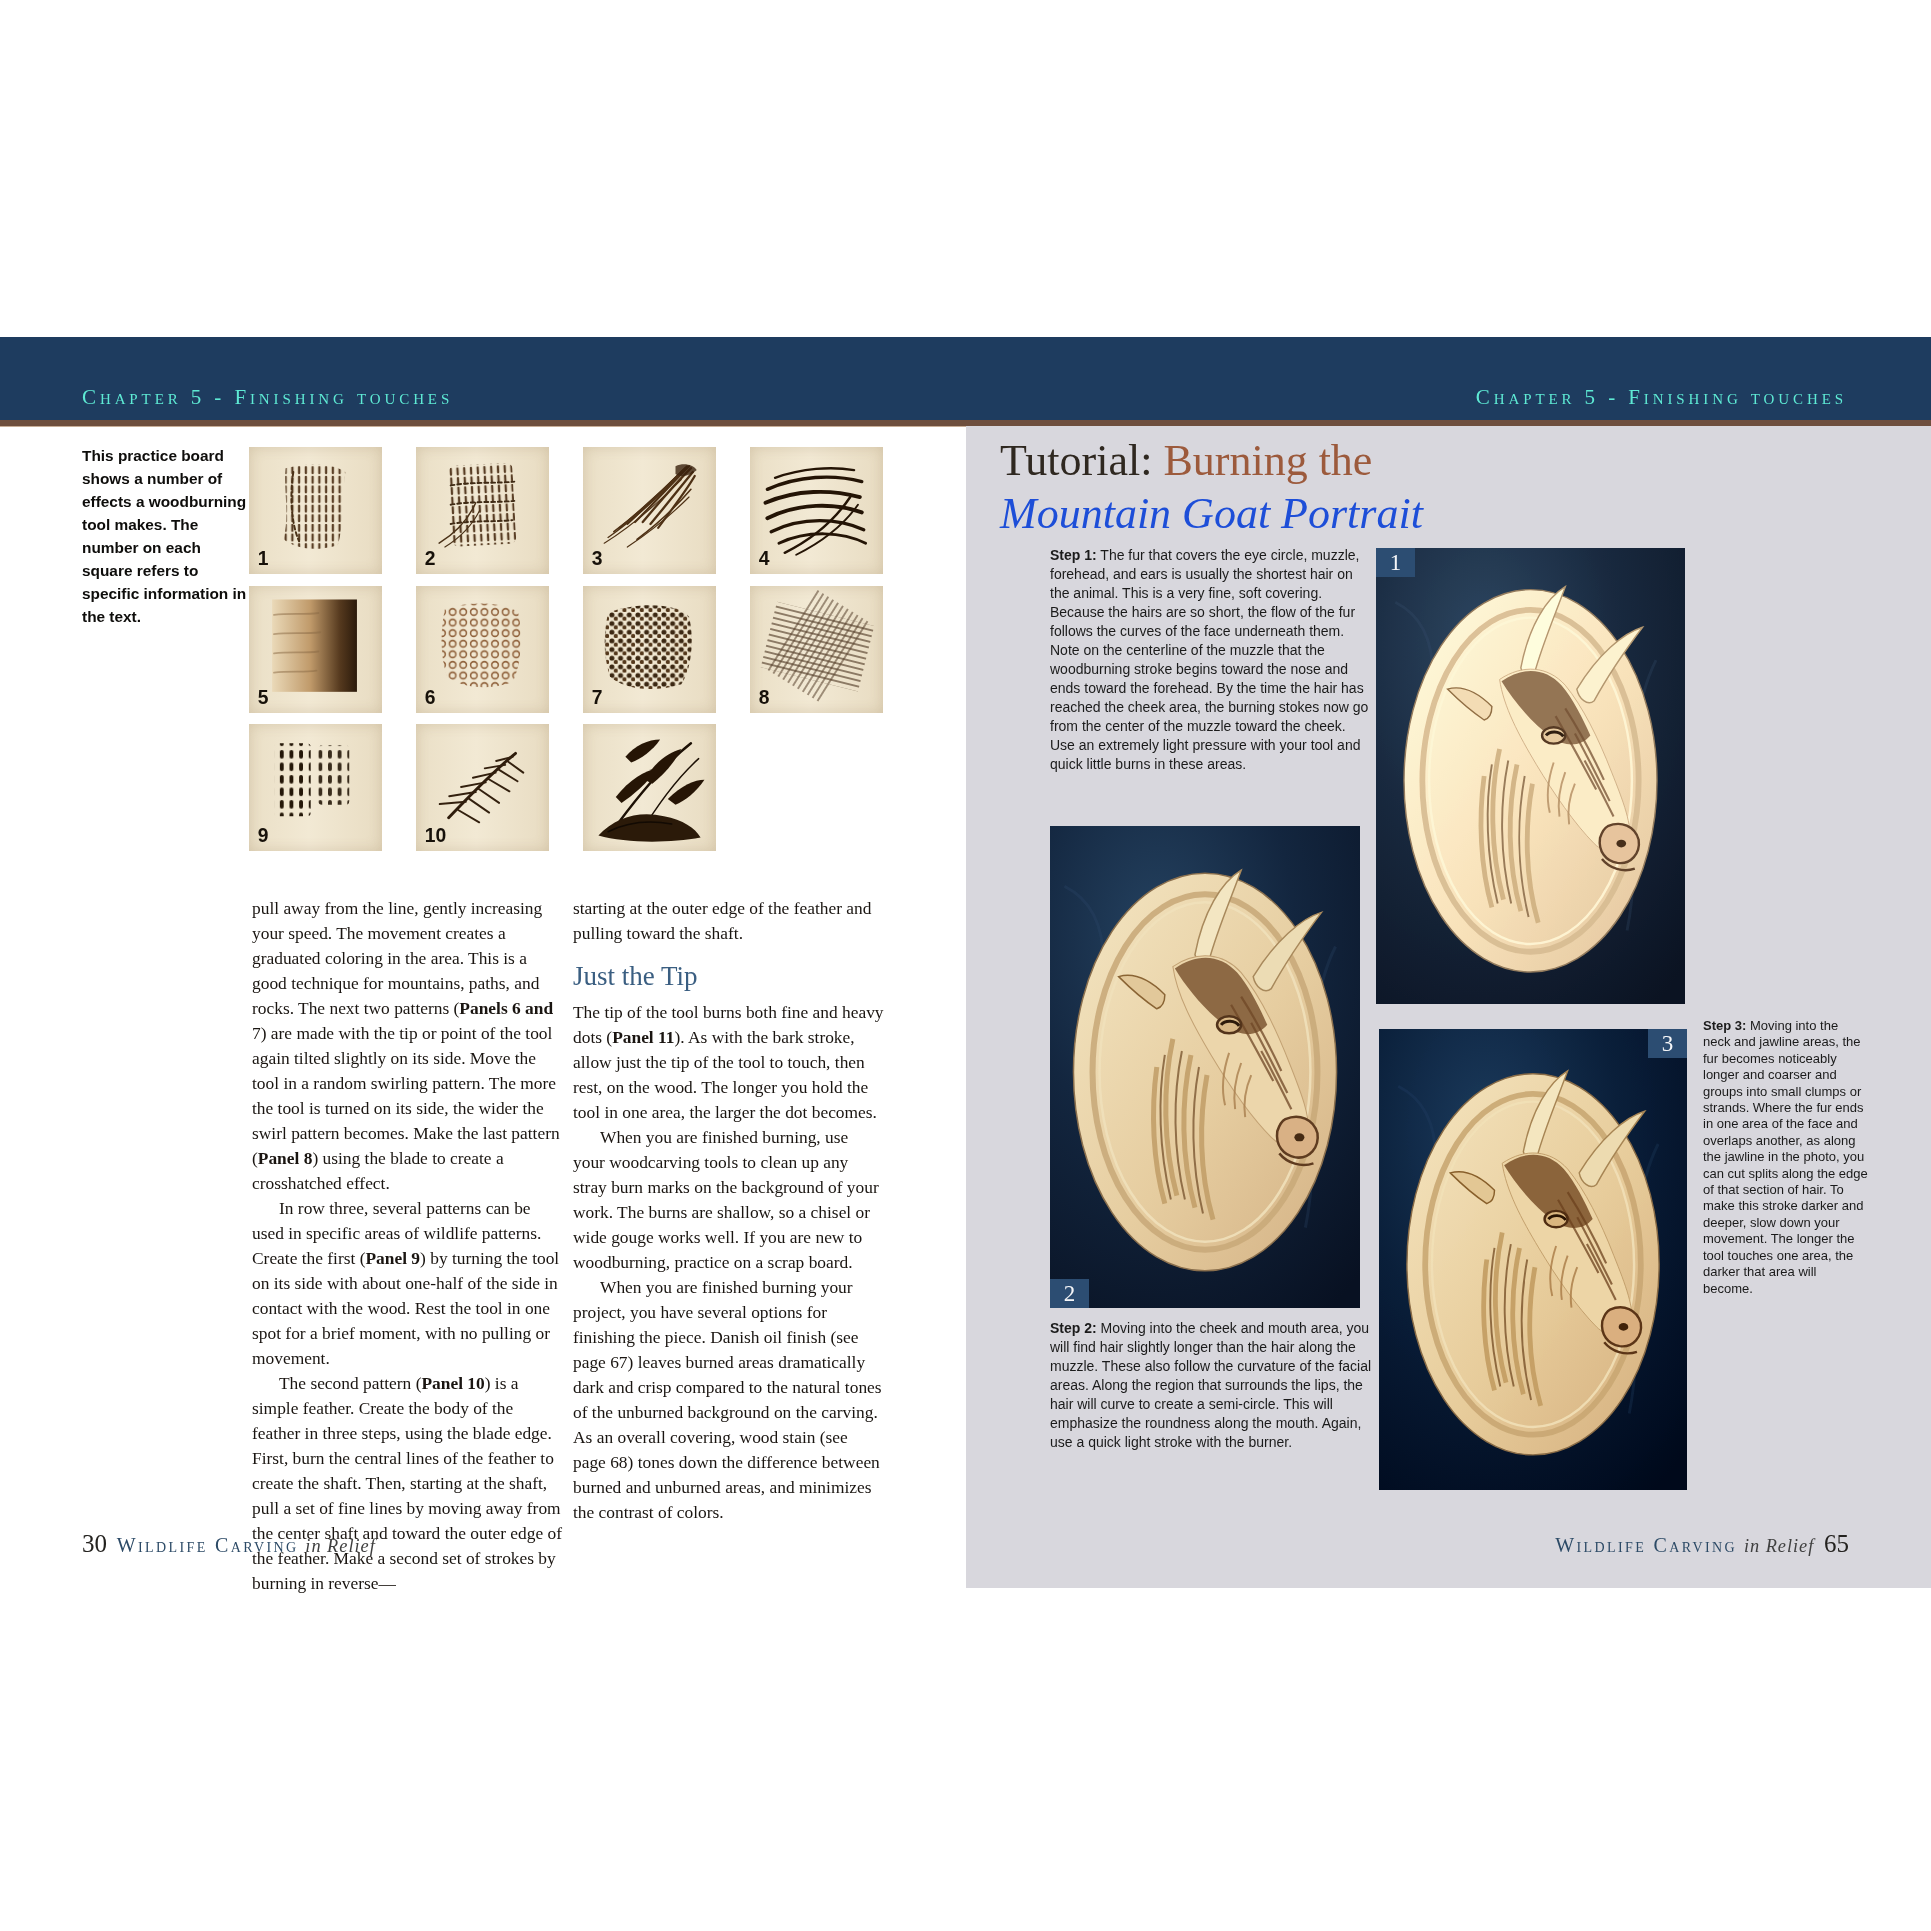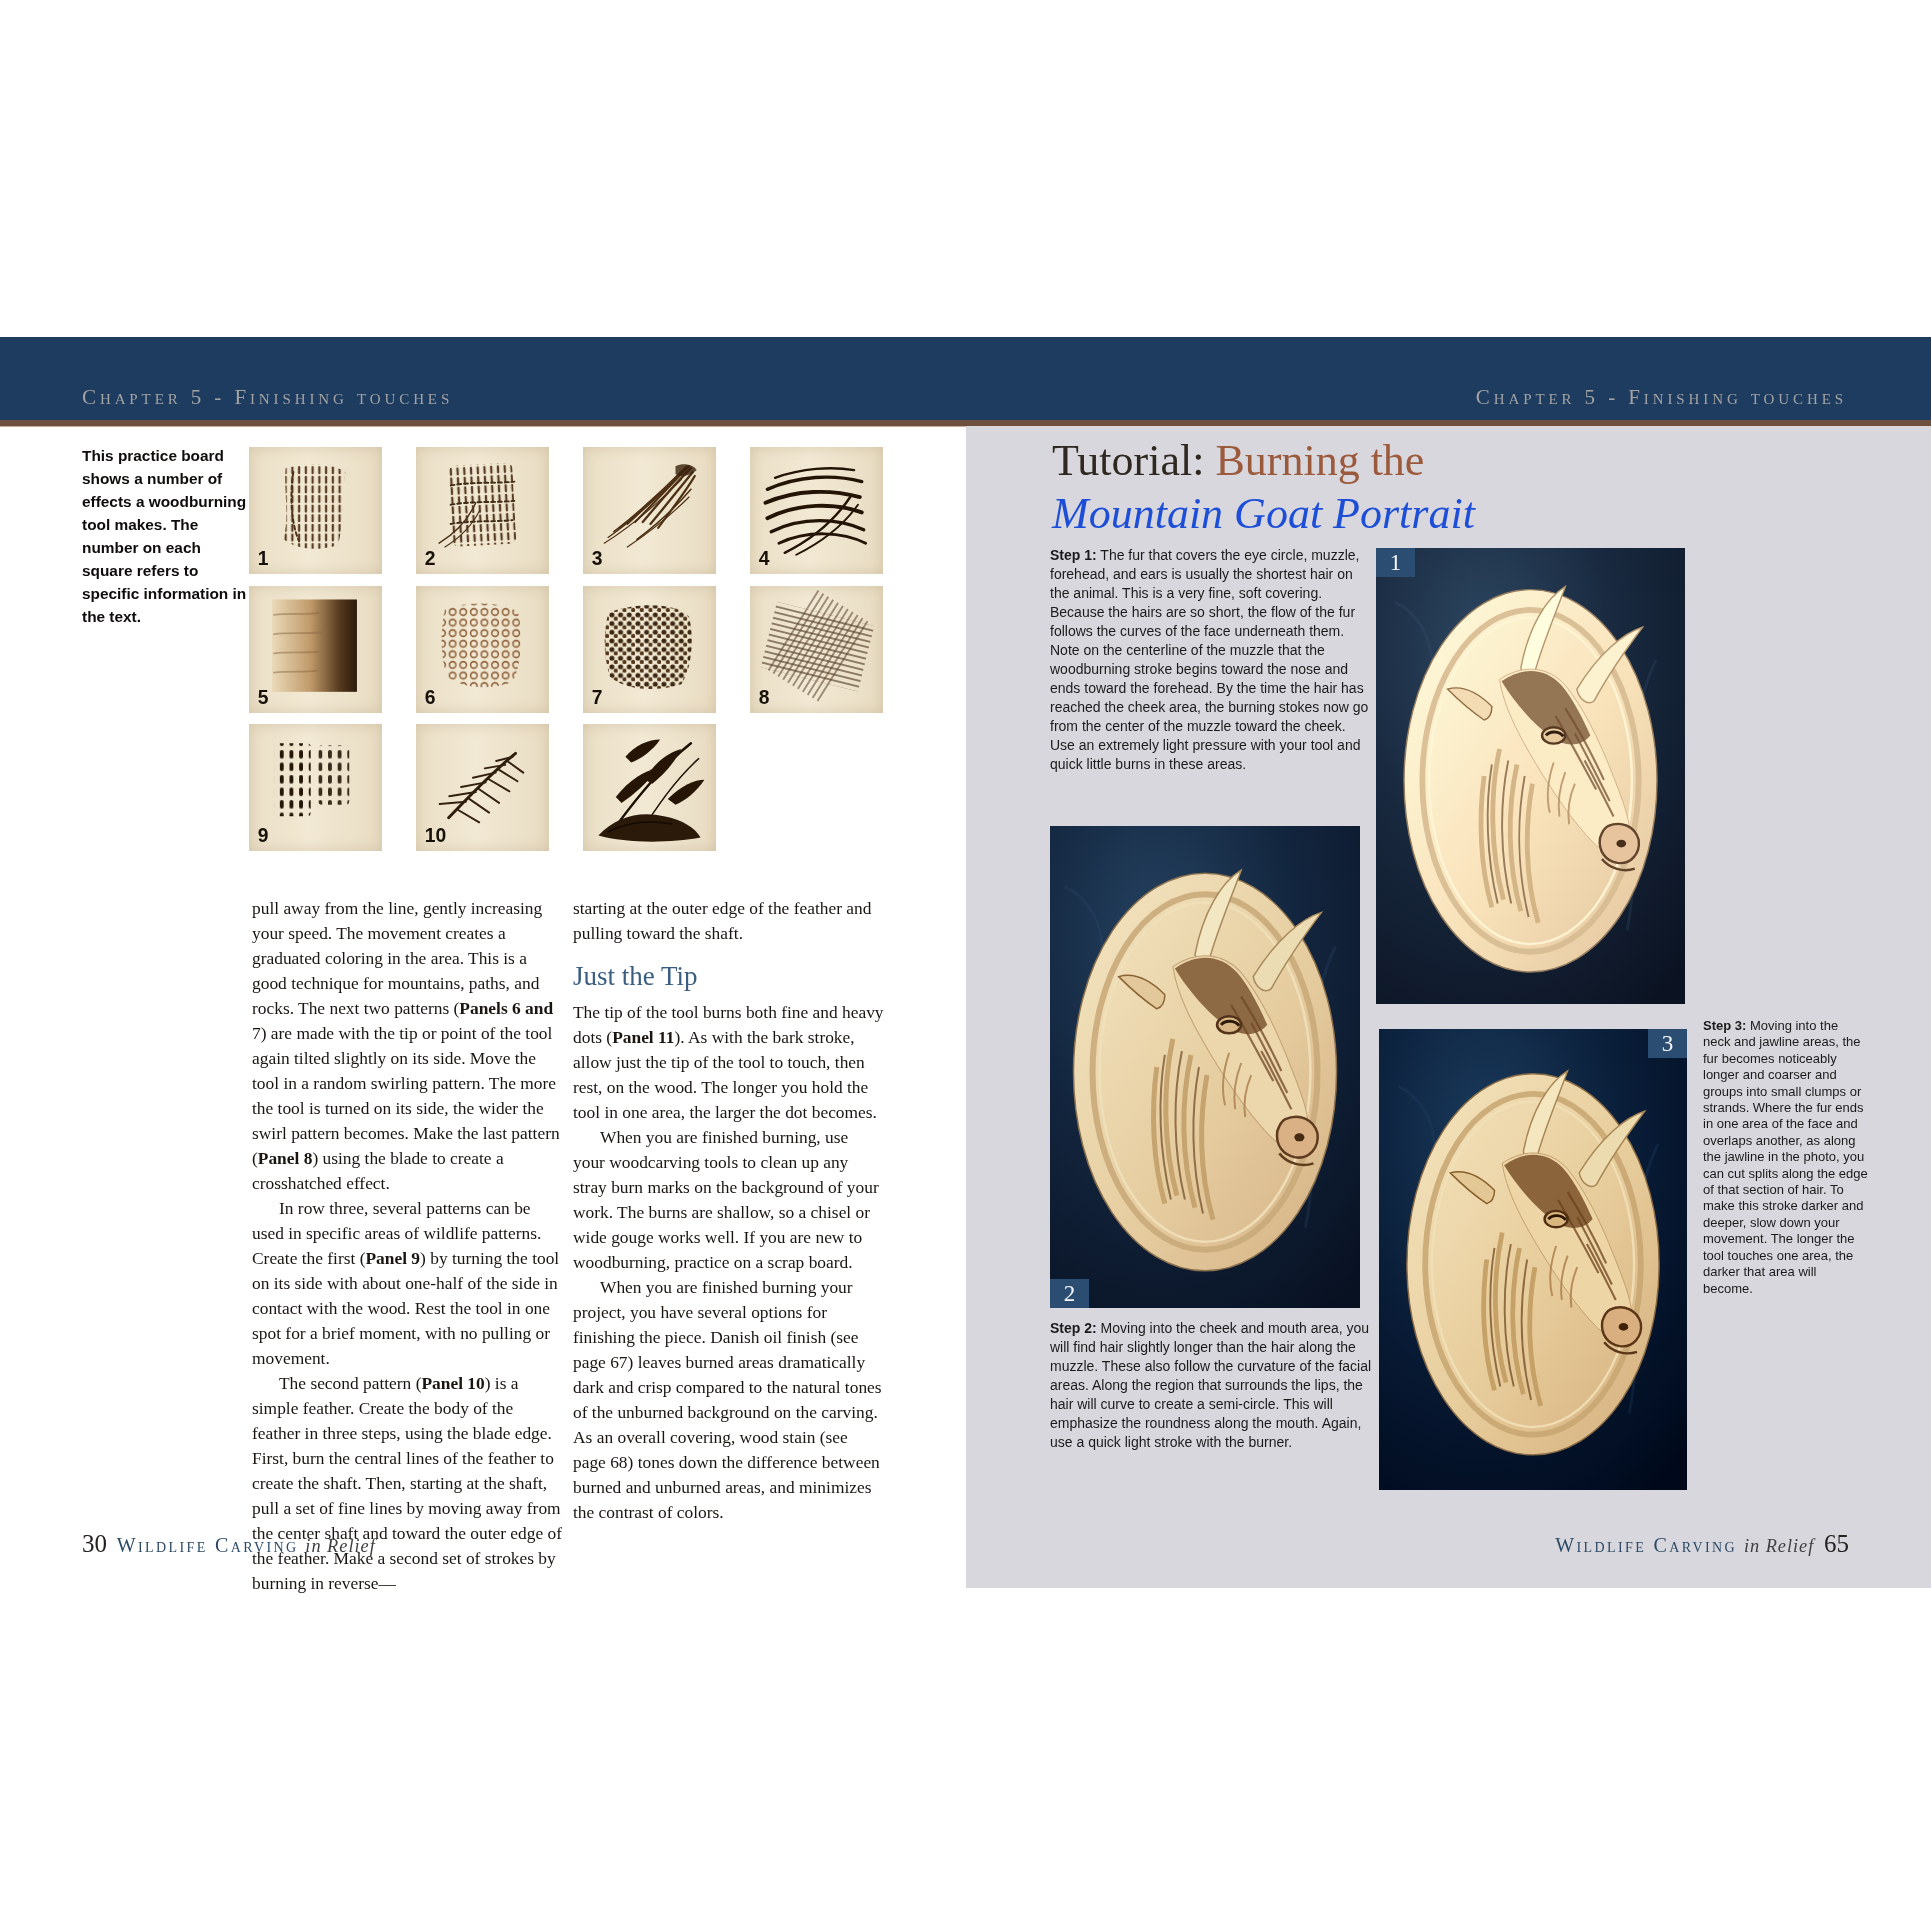--- a/index.html
+++ b/index.html
@@ -3,21 +3,21 @@
 <meta charset="utf-8">
 <style>
   html,body{margin:0;padding:0;}
   body{width:1931px;height:1931px;position:relative;background:#ffffff;font-family:"Liberation Serif",serif;overflow:hidden;}
 
   
   .chapter-bar{position:absolute;left:0;top:337px;width:1931px;height:83px;background:#1e3c5f;
     display:flex;justify-content:space-between;align-items:flex-end;box-sizing:border-box;
     padding:0 84px 9.7px 82px;}
   .chap{font-family:"Liberation Serif",serif;font-variant:small-caps;letter-spacing:3.9px;
-    font-size:21px;color:#a3a3a3;}
+    font-size:21px;color:#5eead4;}
   .header-rule{position:absolute;left:0;top:420px;width:1931px;height:5.8px;background:#6e4f3e;border-bottom:1.9px solid #c7ad97;}
 
   
   .right-bg{position:absolute;left:966px;top:426px;width:966px;height:1162px;background:#d8d7dd;}
 
   
   .caption{position:absolute;left:82px;top:444px;width:166px;margin:0;
     font-family:"Liberation Sans",sans-serif;font-weight:600;font-size:15.4px;line-height:23px;color:#0e0d0b;}
 
   .pgrid{position:absolute;left:249px;top:447px;display:grid;
@@ -39,21 +39,21 @@
 
   
   .footer{position:absolute;top:1530px;white-space:nowrap;}
   .footer-left{left:82px;} .footer-right{right:82px;text-align:right;}
   .pg{font-size:25px;color:#24221f;}
   .footer-left .pg{margin-right:9.7px;} .footer-right .pg{margin-left:9.7px;}
   .bk{font-variant:small-caps;letter-spacing:2.4px;font-size:20px;color:#2c4a66;}
   .rel{font-style:italic;font-size:18.3px;color:#404040;letter-spacing:1px;margin-left:6.8px;}
 
   
-  .tut-title{position:absolute;left:1052px;top:434px;width:618px;margin:0;font-weight:normal;
+  .tut-title{position:absolute;left:1000px;top:434px;width:618px;margin:0;font-weight:normal;
     font-family:"Liberation Serif",serif;font-size:44px;line-height:53px;}
   .t1{color:#2f2820;} .t2{color:#9c5a3c;} .t3{color:#1d4ed8;font-style:italic;}
 
   .step{position:absolute;margin:0;font-family:"Liberation Sans",sans-serif;color:#1b1b1b;}
   .step b{font-weight:bold;}
   .step1{left:1050px;top:546px;width:324px;font-size:14px;line-height:19px;}
   .step2{left:1050px;top:1319px;width:324px;font-size:14px;line-height:19px;}
   .step3{left:1703px;top:1018px;width:166px;font-size:13px;line-height:16.4px;}
 
   .photo{position:absolute;overflow:hidden;background:#0d1a2e;}

